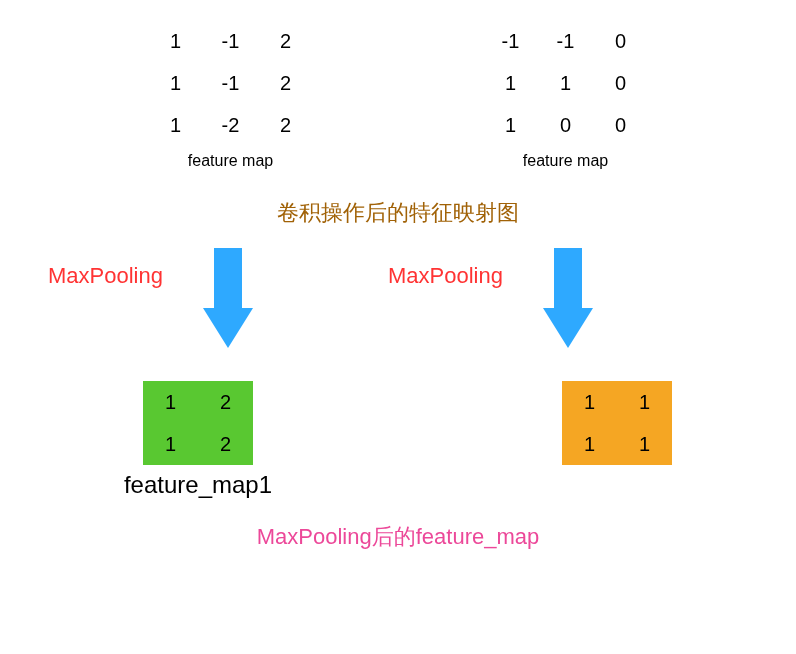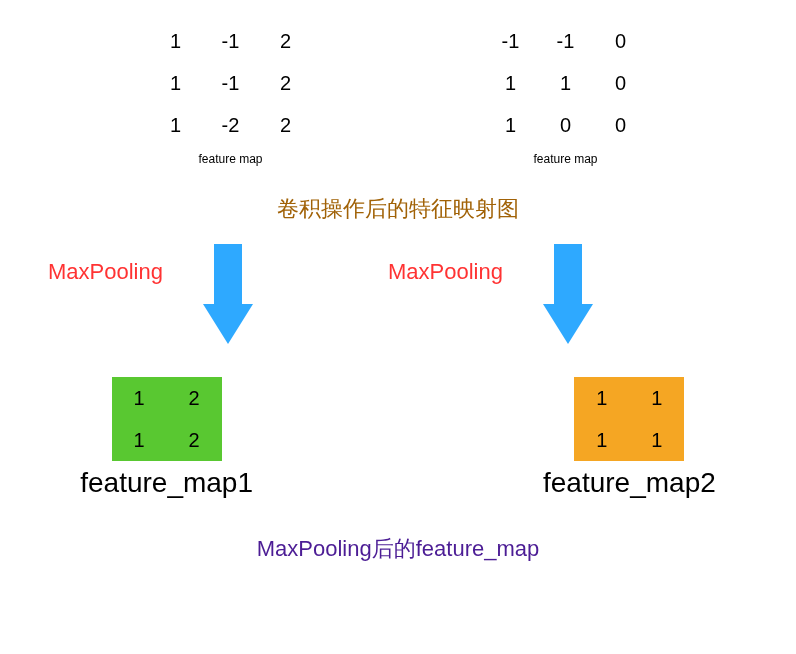--- a/index.html
+++ b/index.html
@@ -37,21 +37,21 @@
       grid-template-rows: repeat(3, 42px);
       font-size: 20px;
       color: #000;
     }
     .matrix-3x3 .cell {
       display: flex;
       align-items: center;
       justify-content: center;
     }
     .matrix-label {
-      font-size: 12px;
+      font-size: 16px;
       color: #000;
       margin-top: 6px;
     }
     .caption-blue {
       font-size: 22px;
       color: #a16207;
       margin-top: 28px;
     }
     .arrows-row {
       display: flex;
@@ -122,28 +122,28 @@
       align-items: center;
       justify-content: center;
     }
     .bg-green {
       background: #59C831;
     }
     .bg-orange {
       background: #F5A623;
     }
     .pooled-label {
-      font-size: 28px;
+      font-size: 24px;
       color: #000;
       margin-top: 6px;
     }
     .bottom-caption {
       font-size: 22px;
-      color: #4c1d95;
-      margin-top: 35px;
+      color: #ec4899;
+      margin-top: 23px;
     }
   </style>
 </head>
 <body>
 
 <div class="container">
 
   <div class="matrices-row">
     <div class="matrix-block">
       <div class="matrix-3x3">
@@ -206,19 +206,18 @@
       <div class="pooled-label">feature_map1</div>
     </div>
 
     <div class="pooled-block">
       <div class="matrix-2x2 bg-orange">
         <div class="cell">1</div>
         <div class="cell">1</div>
         <div class="cell">1</div>
         <div class="cell">1</div>
       </div>
-      <div class="pooled-label">feature_map2</div>
     </div>
   </div>
 
   <div class="bottom-caption">MaxPooling后的feature_map</div>
 
 </div>
 
 </body></html>

